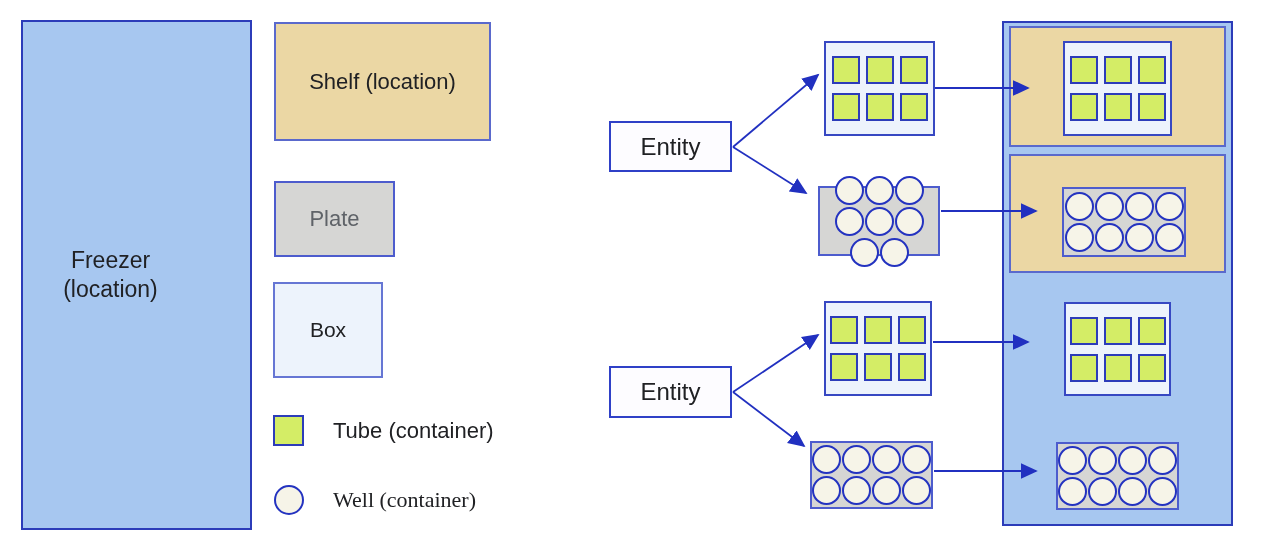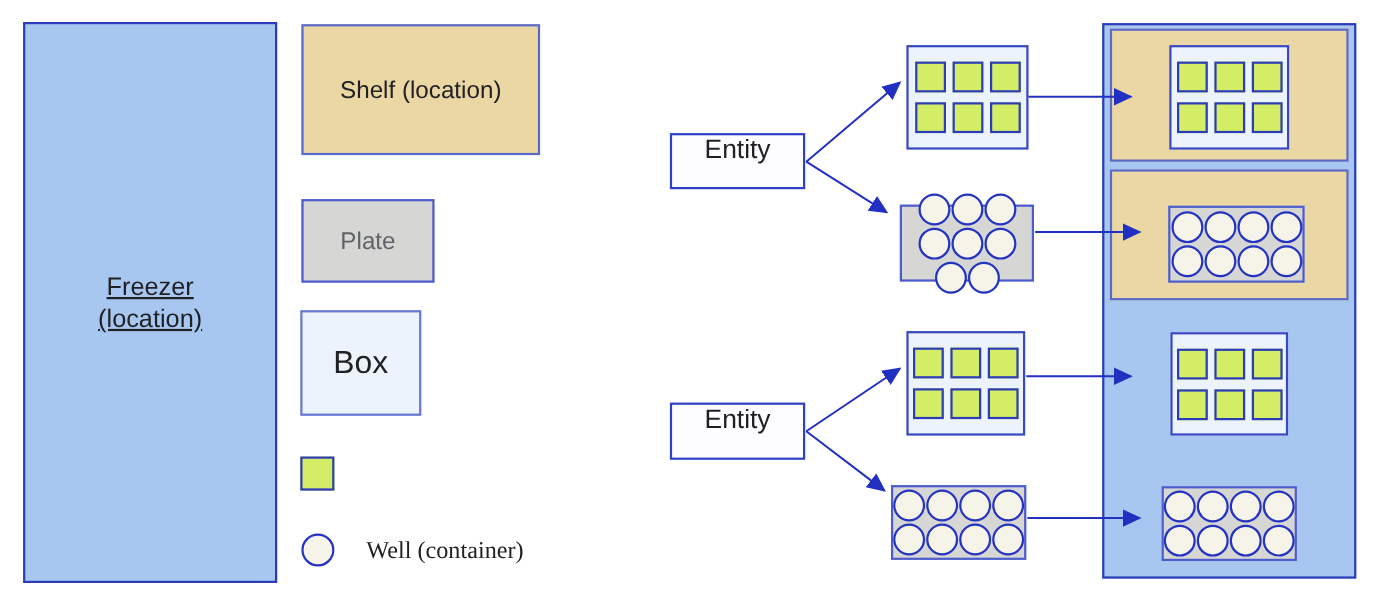--- a/index.html
+++ b/index.html
@@ -10,21 +10,21 @@
     font-family:"Liberation Sans", sans-serif;
     color:var(--text,#202124);
     overflow:hidden;
   }
   .abs{position:absolute;box-sizing:border-box;}
 
   
   .freezer{
     background:var(--freezer-fill);
     border:2px solid var(--freezer-border);
-    display:flex;align-items:center;justify-content:center;text-decoration:underline;
+    display:flex;align-items:center;
   }
   .freezer-label{
     width:175px;text-align:center;
     font-size:23px;line-height:1.25;color:var(--text);
   }
   .shelf{
     background:var(--shelf-fill);
     border:2px solid var(--shelf-border);
     display:flex;align-items:center;justify-content:center;
     font-size:22px;
@@ -32,41 +32,41 @@
   .plate-legend{
     background:var(--plate-fill);
     border:2px solid var(--plate-border);
     display:flex;align-items:center;justify-content:center;
     font-size:22px;color:var(--plate-text);
   }
   .box-legend{
     background:var(--box-fill);
     border:2px solid var(--box-border);
     display:flex;align-items:center;justify-content:center;
-    font-size:29px;
+    font-size:21px;
   }
   .tube-swatch{
     background:var(--tube-fill);
     border:2px solid var(--tube-border);
   }
   .well-swatch{
     background:var(--well-fill);
     border:2px solid var(--well-border);
     border-radius:50%;
   }
   .legend-text{
     display:flex;align-items:center;
     font-size:22px;color:var(--text);
   }
 
   
   .entity{
     background:var(--entity-fill);
     border:2px solid var(--entity-border);
-    display:flex;align-items:flex-start;justify-content:center;
+    display:flex;align-items:center;justify-content:center;
     font-size:24px;color:var(--text);
     z-index:10;
   }
   .tube-box{
     background:var(--box-fill);
     border:2px solid var(--smallbox-border);
     display:flex;flex-wrap:wrap;align-content:center;justify-content:center;
     column-gap:6px;row-gap:9px;
     z-index:6;
   }
@@ -118,20 +118,21 @@
 
   <div class="abs plate-legend" style="left:274px;top:181px;width:121px;height:76px;">
     <span>Plate</span>
   </div>
 
   <div class="abs box-legend" style="left:273px;top:282px;width:110px;height:96px;">
     <span>Box</span>
   </div>
 
   <div class="abs tube-swatch" style="left:273px;top:415px;width:31px;height:31px;"></div>
+  <div class="abs legend-text" style="left:333px;top:415px;height:31px;">Tube (container)</div>
 
   <div class="abs well-swatch" style="left:274px;top:485px;width:30px;height:30px;"></div>
   <div class="abs legend-text" style="left:333px;top:485px;height:30px;font-family:Liberation Serif, serif;">Well (container)</div>
 
   <div class="abs entity" style="left:609px;top:121px;width:123px;height:51px;">
     <span>Entity</span>
   </div>
 
   <div class="abs tube-box" style="left:824px;top:41px;width:111px;height:95px;">
     <div class="tube"></div>

